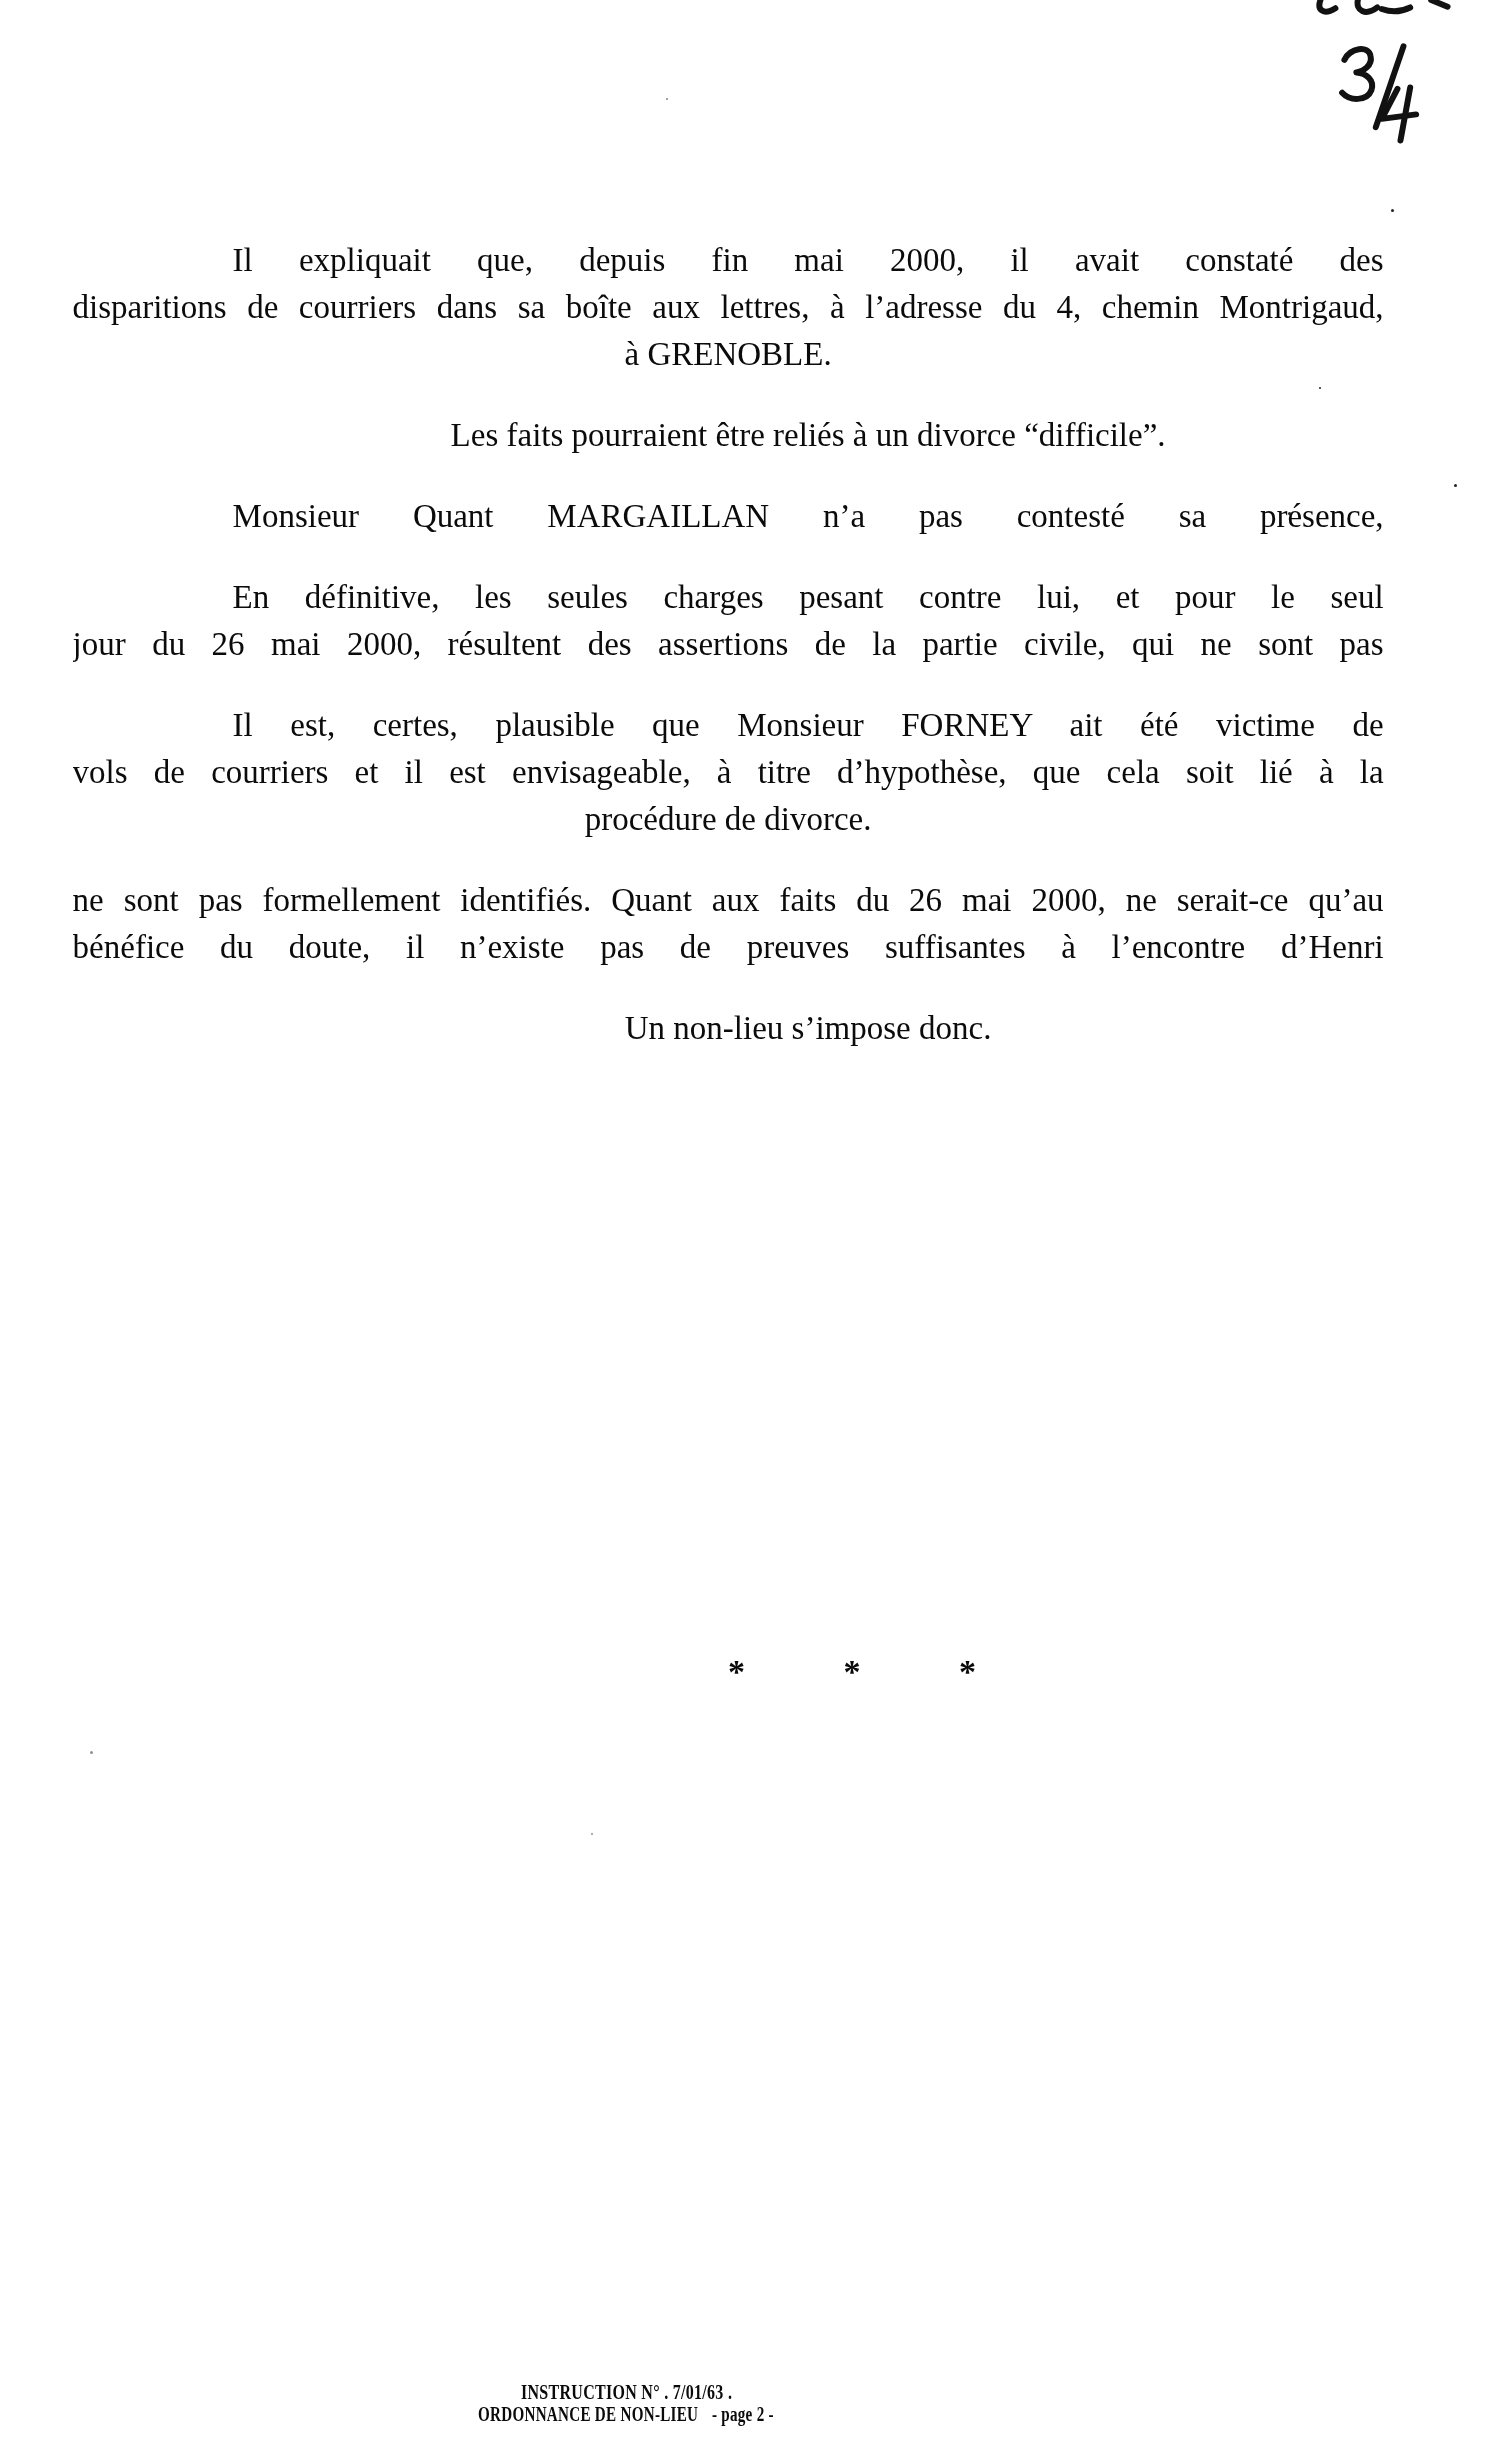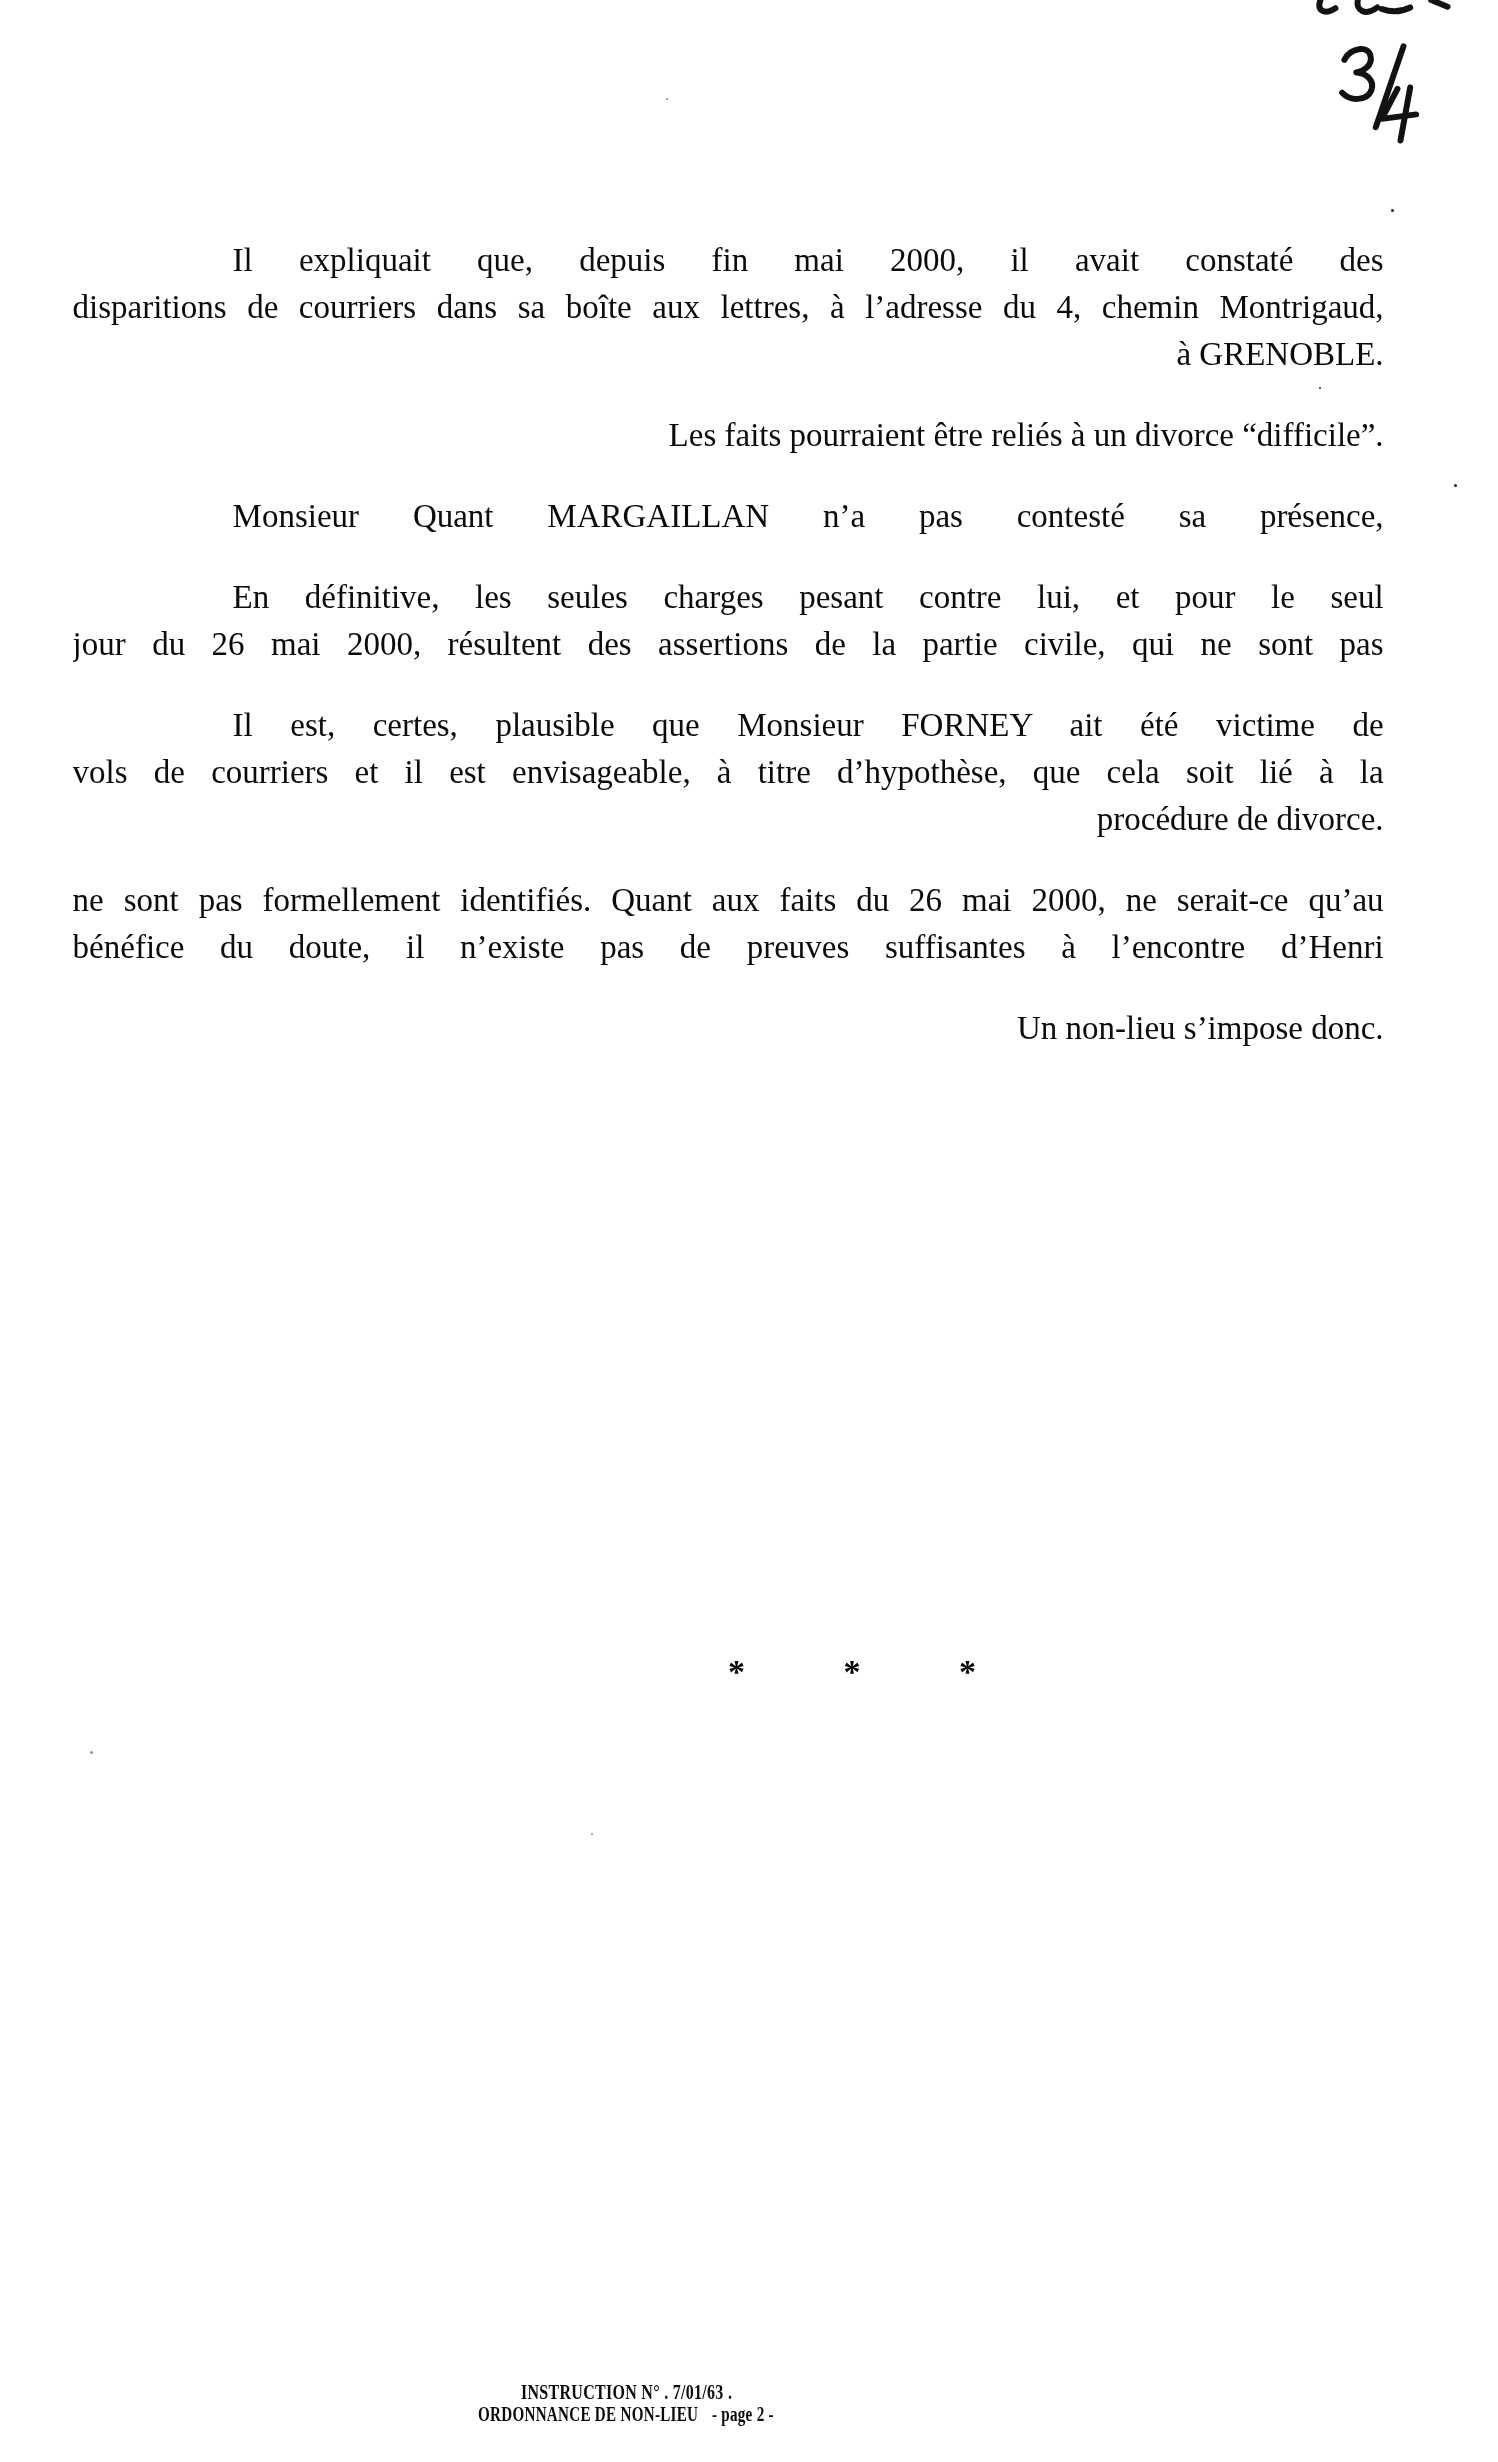--- a/index.html
+++ b/index.html
@@ -18,21 +18,21 @@
     font-size: 33px;
     line-height: 47px;
     color: #0b0b0b;
     margin-left: 48px;
   }
   .para { margin: 0 0 34px 0; }
   .line {
     height: 47px;
     overflow: hidden;
     white-space: normal;
-    text-align: right;
+    text-align: center;
   }
   .line.fill {
     text-align: justify;
     text-align-last: justify;
     text-justify: inter-word;
   }
   .line.indent { text-indent: 160px; }
 
   .stars {
     position: absolute;

